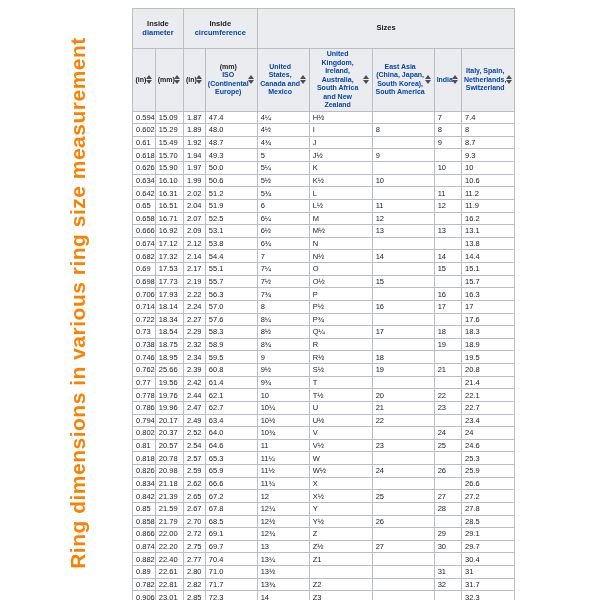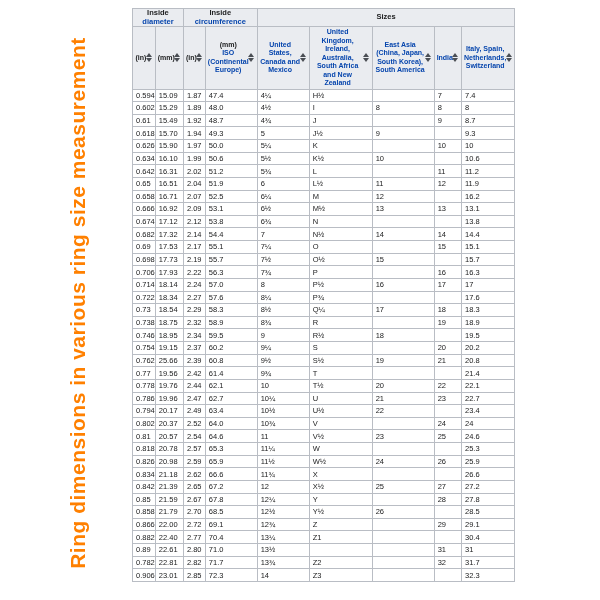--- a/index.html
+++ b/index.html
@@ -23,21 +23,21 @@
   }
   table.ring th, table.ring td {
     border:1px solid #b9bdc4;
     overflow:hidden;
   }
   table.ring th {
     background:#eaecf0; font-weight:bold; text-align:center;
     position:relative; padding:1px 8px 1px 2px;
     font-size:7px; line-height:8.5px;
   }
-  table.ring tr.group-row th { padding:0 2px; font-size:7.5px; height:16px; }
+  table.ring tr.group-row th { padding:11px 2px; font-size:7.5px; height:16px; }
   table.ring tr.col-row th { height:44px; vertical-align:middle; }
   table.ring td {
     background:#ffffff; text-align:left; vertical-align:middle;
     padding:0 0 0 3px; height:12.63px; line-height:11px;
     white-space:nowrap;
   }
   .lnk { color:#0645ad; text-decoration:none; font-weight:bold; }
   .blk { display:block; }
 
   .sort-icon {
@@ -333,31 +333,20 @@
             <td>18.95</td>
             <td>2.34</td>
             <td>59.5</td>
             <td>9</td>
             <td>R½</td>
             <td>18</td>
             <td></td>
             <td>19.5</td>
           </tr>
           <tr>
-            <td>0.754</td>
-            <td>19.15</td>
-            <td>2.37</td>
-            <td>60.2</td>
-            <td>9¼</td>
-            <td>S</td>
-            <td></td>
-            <td>20</td>
-            <td>20.2</td>
-          </tr>
-          <tr>
             <td>0.762</td>
             <td>25.66</td>
             <td>2.39</td>
             <td>60.8</td>
             <td>9½</td>
             <td>S½</td>
             <td>19</td>
             <td>21</td>
             <td>20.8</td>
           </tr>
@@ -498,20 +487,31 @@
             <td>22.00</td>
             <td>2.72</td>
             <td>69.1</td>
             <td>12¾</td>
             <td>Z</td>
             <td></td>
             <td>29</td>
             <td>29.1</td>
           </tr>
           <tr>
+            <td>0.874</td>
+            <td>22.20</td>
+            <td>2.75</td>
+            <td>69.7</td>
+            <td>13</td>
+            <td>Z½</td>
+            <td>27</td>
+            <td>30</td>
+            <td>29.7</td>
+          </tr>
+          <tr>
             <td>0.882</td>
             <td>22.40</td>
             <td>2.77</td>
             <td>70.4</td>
             <td>13¼</td>
             <td>Z1</td>
             <td></td>
             <td></td>
             <td>30.4</td>
           </tr>

